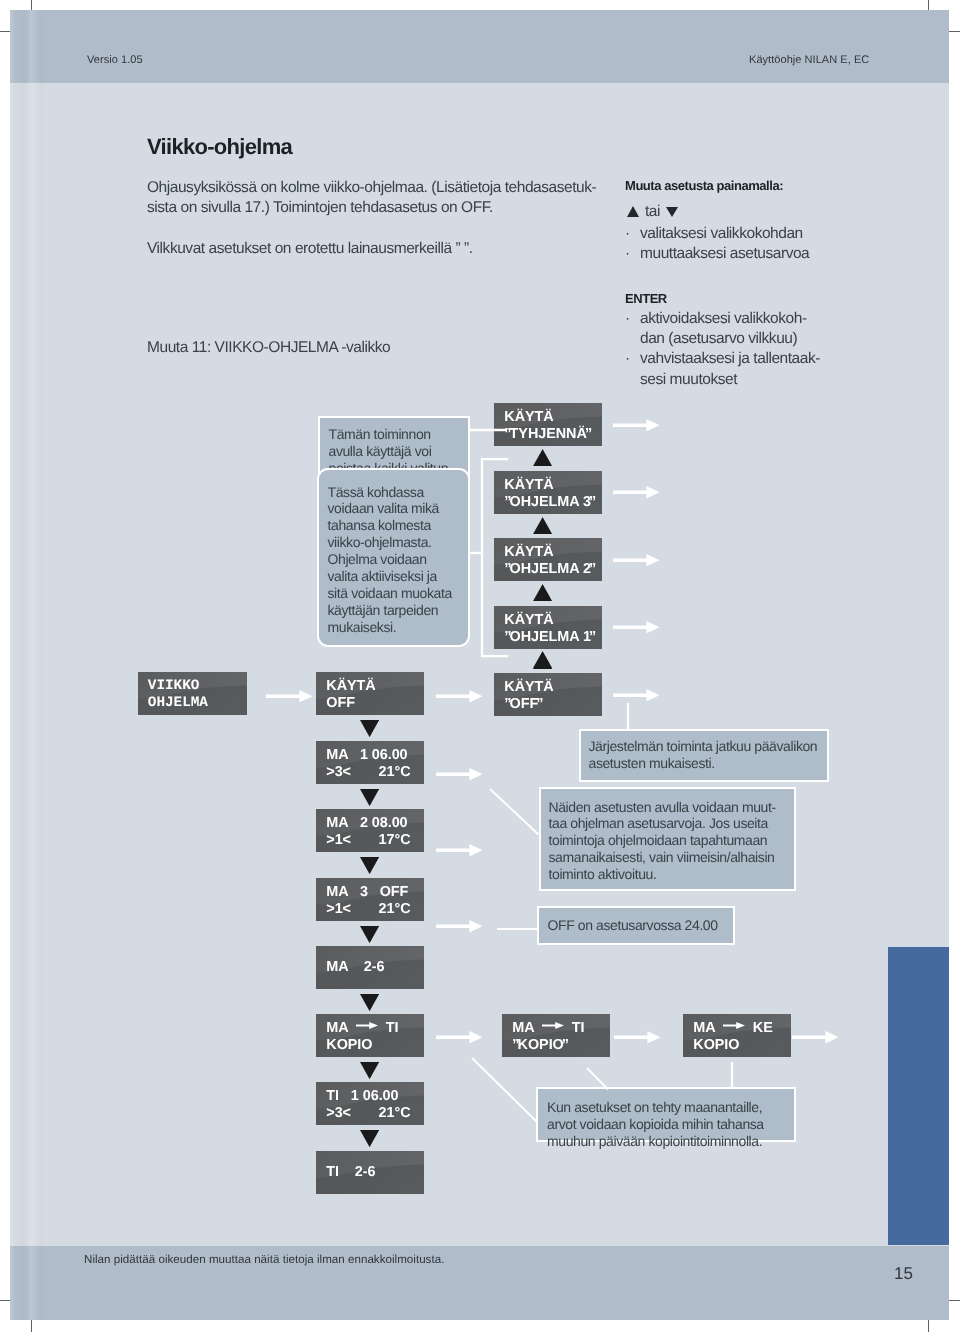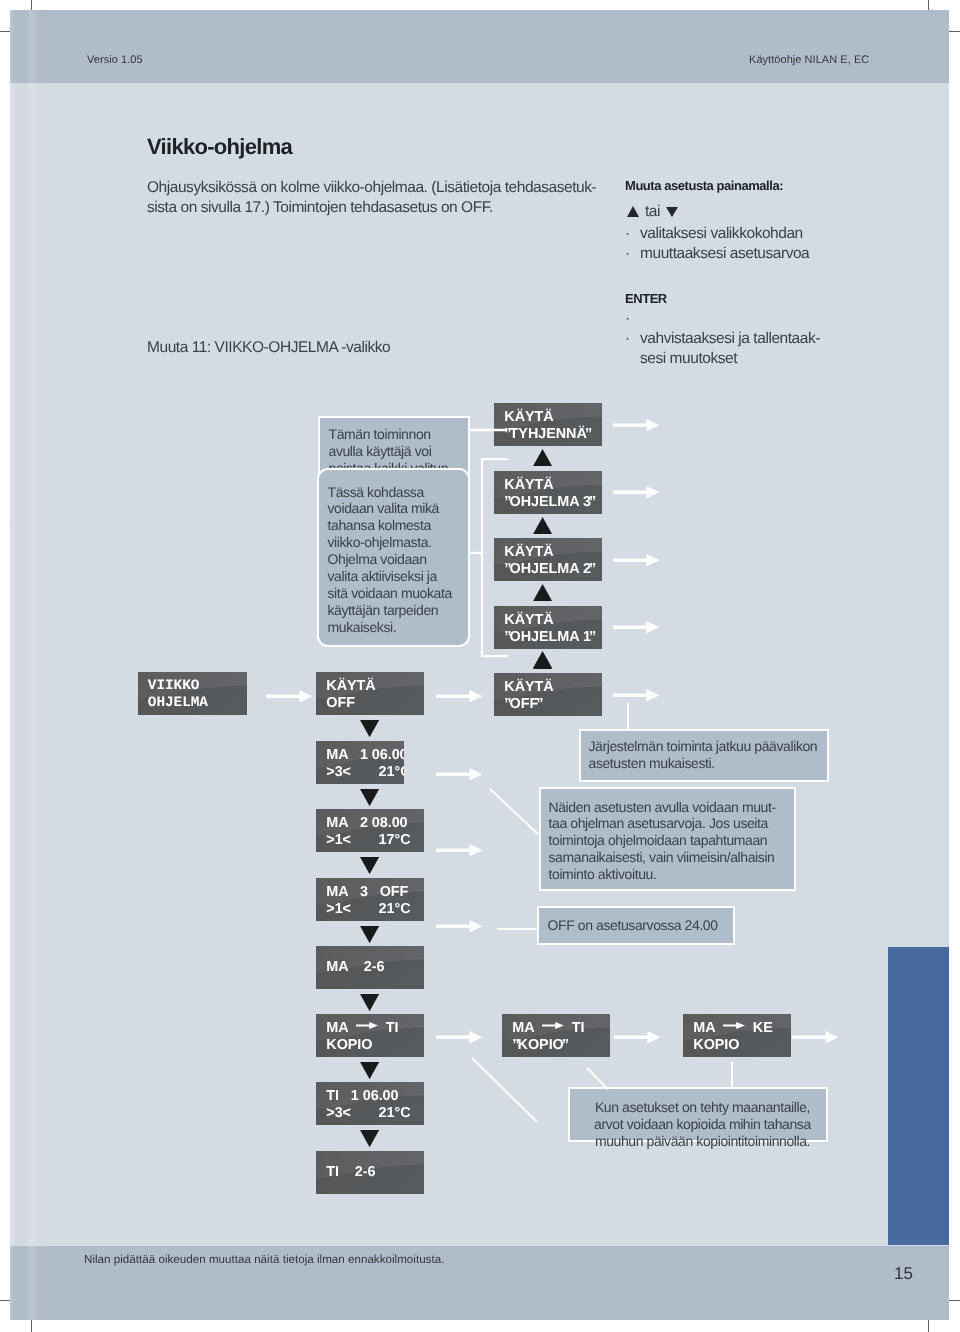--- a/index.html
+++ b/index.html
@@ -95,20 +95,21 @@
 
   <div class="hdrtext" style="left:77px;top:45px;">Versio 1.05</div>
   <div class="hdrtext" style="left:739px;top:45px;">Käyttöohje NILAN E, EC</div>
 
   <div class="ftrtext" style="left:74px;top:1244px;">Nilan pidättää oikeuden muuttaa näitä tietoja ilman ennakkoilmoitusta.</div>
   <div class="pageno" style="left:884px;top:1255px;">15</div>
 
   <h1 class="title" style="left:137px;top:126px;">Viikko-ohjelma</h1>
   <div class="body-text" style="left:137px;top:168px;width:452px;">Ohjausyksikössä on kolme viikko-ohjelmaa. (Lisätietoja tehdasasetuk-
 sista on sivulla 17.) Toimintojen tehdasasetus on OFF.</div>
+  <div class="body-text" style="left:137px;top:229px;width:452px;">Vilkkuvat asetukset on erotettu lainausmerkeillä ” ”.</div>
   <div class="caption" style="left:137px;top:330px;">Muuta 11: VIIKKO-OHJELMA -valikko</div>
 
   <div class="rt-head" style="left:615px;top:168px;">Muuta asetusta painamalla:</div>
   <div class="rt keys" style="left:617px;top:194px;">
     <span class="tri-up"></span>
       <span class="kw">tai</span>
       <span class="tri-dn"></span>
   </div>
   <div class="rt bullets" style="left:615px;top:214px;">
     <div class="bl">
@@ -134,20 +135,22 @@
           <stop offset="0.5" stop-color="#555759"></stop>
         <stop offset="1" stop-color="#575b5d"></stop>
       </linearGradient>
     </defs>
   </svg>
 
   <div class="rt-head" style="left:615px;top:281px;">ENTER</div>
   <div class="rt bullets" style="left:615px;top:299px;">
     <div class="bl">
         <span class="bd">·</span>
+        <span class="pre">aktivoidaksesi valikkokoh-
+dan (asetusarvo vilkkuu)</span>
       </div>
     <div class="bl">
         <span class="bd">·</span>
         <span class="pre">vahvistaaksesi ja tallentaak-
 sesi muutokset</span>
       </div>
   </div>
 
   <div id="diagram">
       <div class="callout" style="left: 308px; top: 362px; width: 152px; height: 88px; margin-top: 44px;">
@@ -243,21 +246,21 @@
       <div class="dbox" style="left: 306px; top: 662px; width: 108px; height: 43px;">
         <svg class="sw" viewBox="0 0 108 43" preserveAspectRatio="none">
           <rect x="0" y="0" width="108" height="43" fill="url(#gBot)"></rect>
           <path d="M0,0 H108 V13.545 C84.24000000000001,13.975 56.160000000000004,16.34 36.18,21.5 C24.3,24.639 11.88,26.445 0,27.004 Z" fill="url(#gTop)"></path>
         </svg>
         <div class="tx">
           <div>KÄYTÄ</div>
           <div>OFF</div>
         </div>
       </div>
-      <div class="dbox" style="left: 306px; top: 730.5px; width: 88px; height: 43px;">
+      <div class="dbox" style="left: 306px; top: 730.5px; width: 108px; height: 43px;">
         <svg class="sw" viewBox="0 0 108 43" preserveAspectRatio="none">
           <rect x="0" y="0" width="108" height="43" fill="url(#gBot)"></rect>
           <path d="M0,0 H108 V13.545 C84.24000000000001,13.975 56.160000000000004,16.34 36.18,21.5 C24.3,24.639 11.88,26.445 0,27.004 Z" fill="url(#gTop)"></path>
         </svg>
         <div class="tx">
           <div>MA   1 06.00</div>
           <div>&gt;3&lt;       21°C</div>
         </div>
       </div>
       <div class="dbox" style="left: 306px; top: 799px; width: 108px; height: 43px;">
@@ -382,21 +385,21 @@
         </svg></div>
       <div class="callout" style="left: 529px; top: 719px; width: 250px; height: 53px; margin-left: 40px;">
         <div class="ct" style="padding-top:7px;padding-left:7.5px">Järjestelmän toiminta jatkuu päävalikon<br>asetusten mukaisesti.</div>
       </div>
       <div class="callout" style="left: 529px; top: 776.5px; width: 257px; height: 104px;">
         <div class="ct" style="padding-top:10px;padding-left:7.5px">Näiden asetusten avulla voidaan muut-<br>taa ohjelman asetusarvoja. Jos useita<br>toimintoja ohjelmoidaan tapahtumaan<br>samanaikaisesti, vain viimeisin/alhaisin<br>toiminto aktivoituu.</div>
       </div>
       <div class="callout" style="left: 527px; top: 896px; width: 198px; height: 38.5px;">
         <div class="ct" style="padding-top:8.5px;padding-left:8.5px">OFF on asetusarvossa 24.00</div>
       </div>
-      <div class="callout" style="left: 558px; top: 1077px; width: 260px; height: 55px; text-align: center;">
+      <div class="callout" style="left: 526px; top: 1077px; width: 260px; height: 55px;">
         <div class="ct" style="padding-top:10px;padding-left:9px">Kun asetukset on tehty maanantaille,<br>arvot voidaan kopioida mihin tahansa<br>muuhun päivään kopiointitoiminnolla.</div>
       </div>
       <div class="dbox" style="left: 492px; top: 1004px; width: 108px; height: 43px;">
         <svg class="sw" viewBox="0 0 108 43" preserveAspectRatio="none">
           <rect x="0" y="0" width="108" height="43" fill="url(#gBot)"></rect>
           <path d="M0,0 H108 V13.545 C84.24000000000001,13.975 56.160000000000004,16.34 36.18,21.5 C24.3,24.639 11.88,26.445 0,27.004 Z" fill="url(#gTop)"></path>
         </svg>
         <div class="tx">
           <div>MA  <span class="rar"><svg width="22" height="7" viewBox="0 0 22 7">
                 <path d="M0,2.4 H13.2 V0 L22,3.5 L13.2,7 V4.6 H0 Z" fill="#ffffff"></path>

